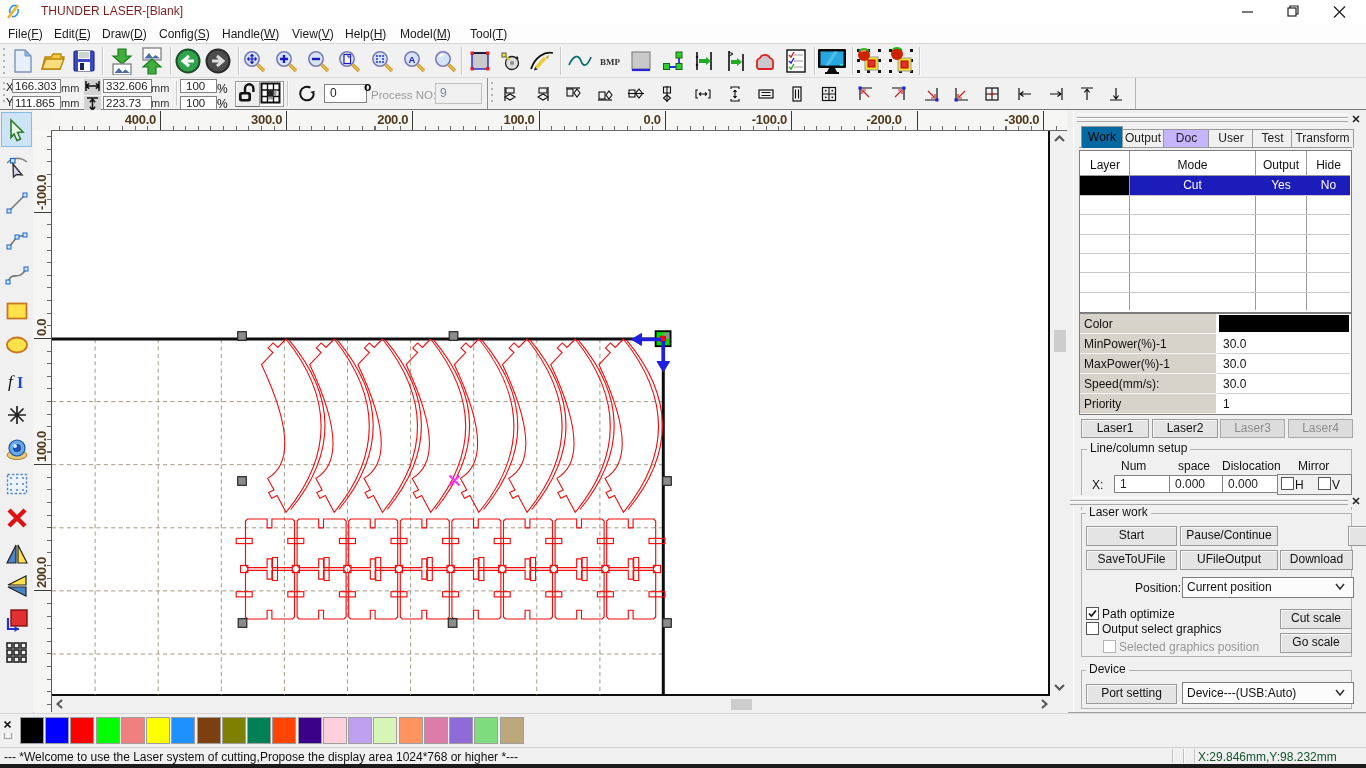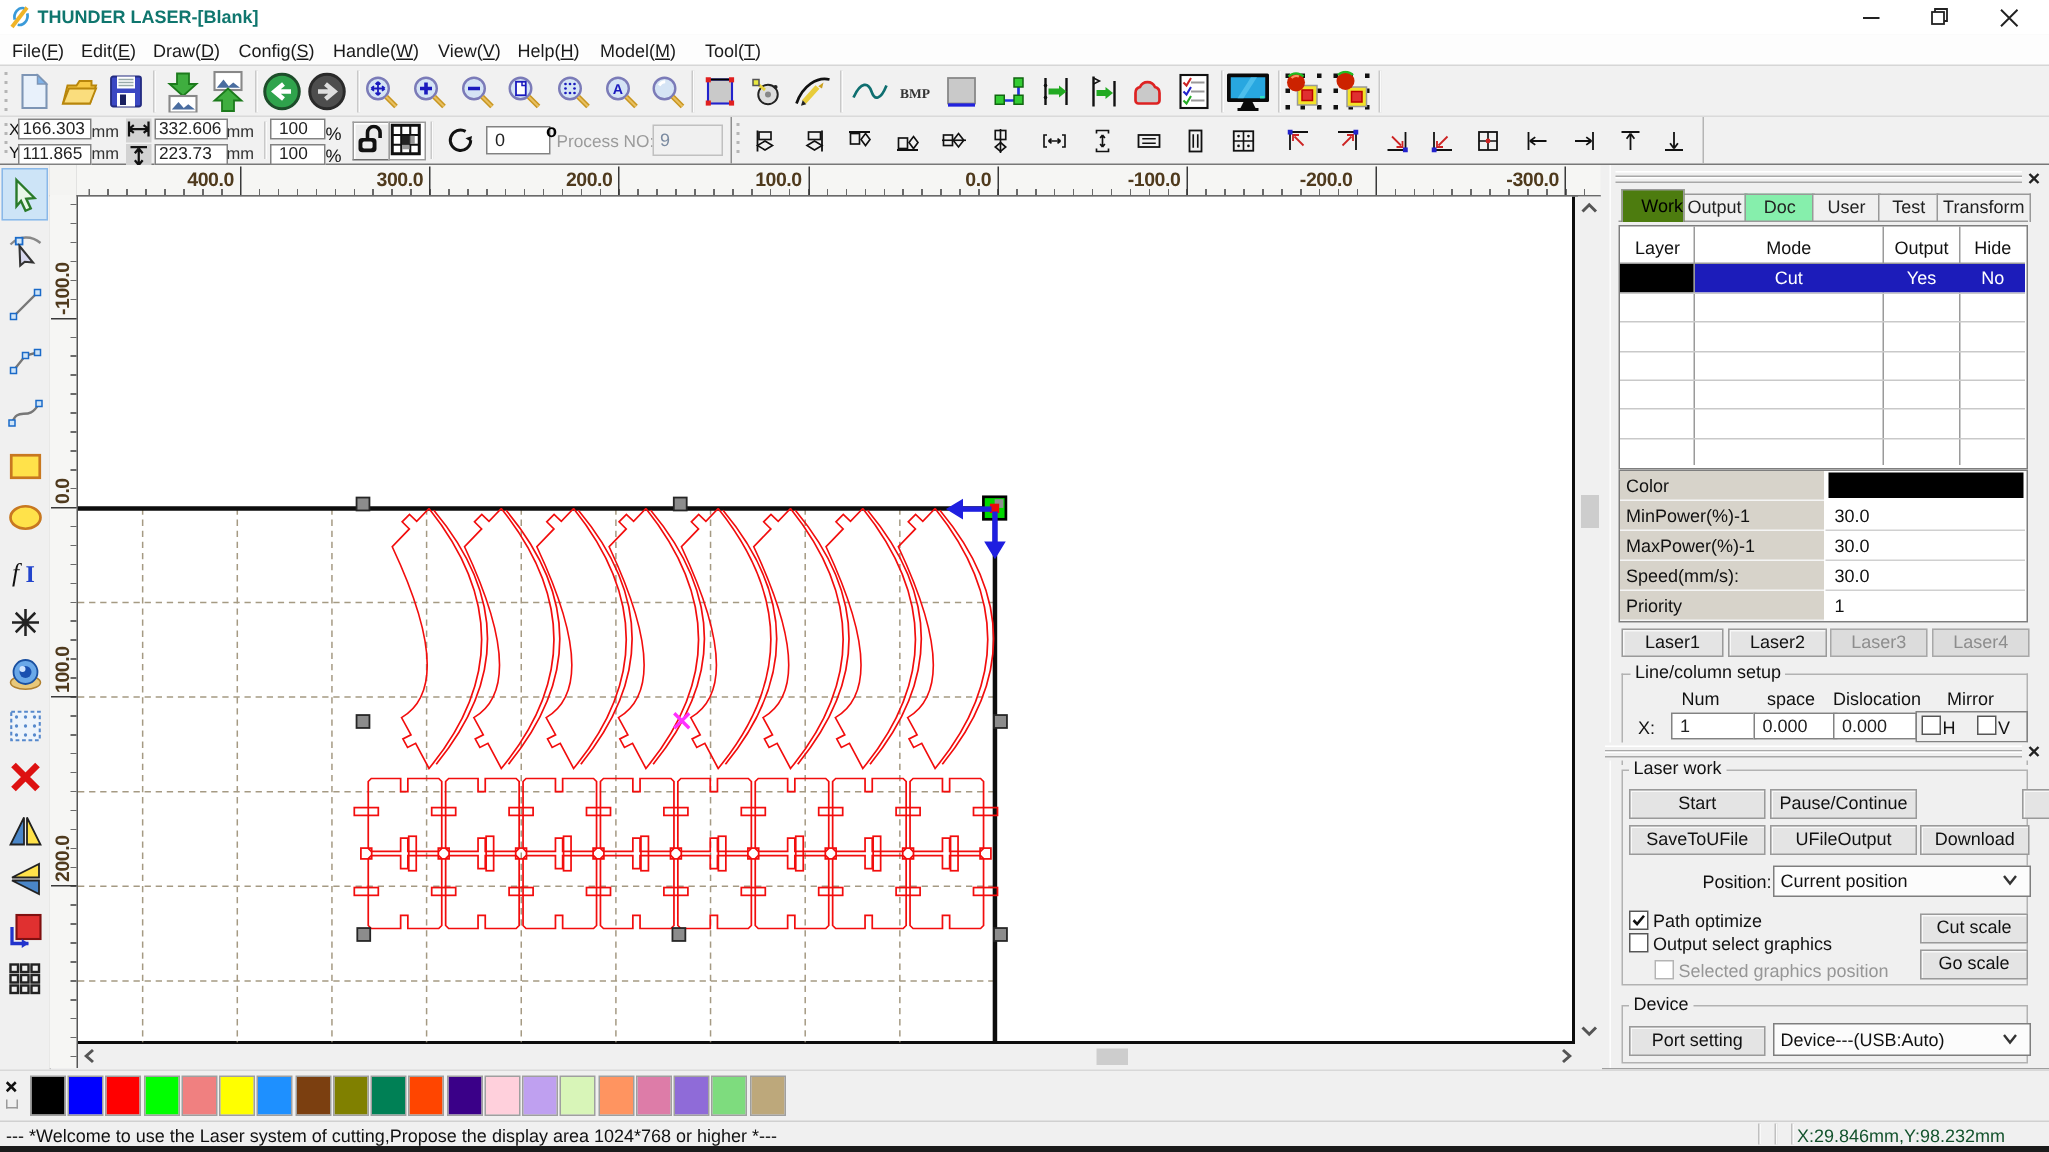--- a/index.html
+++ b/index.html
@@ -17,21 +17,21 @@
 .t12{font-size:12px;color:#111;line-height:14px;white-space:nowrap;}
 .t11{font-size:11px;color:#111;line-height:12px;white-space:nowrap;}
 </style></head><body>
 
 <div class="a" style="left:0;top:0;width:1366px;height:23px;background:#ffffff"></div>
 <svg class="a" style="left:6px;top:2px" width="16" height="18" viewBox="0 0 16 18">
 <path d="M2 16 L12 3" stroke="#f0b428" stroke-width="2.6" fill="none"></path>
 <path d="M10.2 3.5 a5.4 6.2 0 0 0 -6.4 7.6" stroke="#3a9ad9" stroke-width="1.8" fill="none"></path>
 <path d="M5.8 14.5 a5.4 6.2 0 0 0 6.4 -7.6" stroke="#3a9ad9" stroke-width="1.8" fill="none"></path>
 </svg>
-<div class="a t12" style="left:25px;top:4px;color:#0f766e;font-weight:bold;">THUNDER LASER-[Blank]</div>
+<div class="a t12" style="left:41px;top:4px;color:#7f1d1d;">THUNDER LASER-[Blank]</div>
 <svg class="a" style="left:1230px;top:0" width="136" height="23" viewBox="0 0 136 23">
 <path d="M12 12 H23" stroke="#222" stroke-width="1.2"></path>
 <rect x="58" y="8" width="8" height="8" fill="none" stroke="#222" stroke-width="1.2"></rect>
 <path d="M60 8 V6 H68 V14 H66" fill="none" stroke="#222" stroke-width="1.2"></path>
 <path d="M104 6.5 L115 17.5 M115 6.5 L104 17.5" stroke="#222" stroke-width="1.3"></path>
 </svg>
 <div class="a" style="left:0;top:23px;width:1366px;height:20px;background:#fdfdfd;border-bottom:1px solid #d6d6d6"></div>
 <div class="a t12" style="left:8px;top:27px;color:#1a1a1a">File(<u>F</u>)</div>
 <div class="a t12" style="left:54px;top:27px;color:#1a1a1a">Edit(<u>E</u>)</div>
 <div class="a t12" style="left:102px;top:27px;color:#1a1a1a">Draw(<u>D</u>)</div>
@@ -642,23 +642,23 @@
   </svg>
 <div class="a" style="left:731px;top:698.5px;width:21px;height:11px;background:#cdcdcd"></div>
 <div class="a" style="left:1068px;top:110px;width:298px;height:603px;background:#f0f0f0"></div>
 <div class="a" style="left:1073px;top:110px;width:1px;height:603px;background:#fdfdfd"></div>
 <div class="a" style="left:1077px;top:114px;width:271px;height:2px;border-top:1px solid #fff;border-bottom:1px solid #a8a8a8"></div>
 <div class="a" style="left:1077px;top:118px;width:271px;height:2px;border-top:1px solid #fff;border-bottom:1px solid #a8a8a8"></div>
 <svg class="a" style="left:1351px;top:114px" width="10" height="10" viewBox="0 0 10 10">
     <path d="M2 2 L8 8 M8 2 L2 8" stroke="#222" stroke-width="1.6"></path>
   </svg>
 <div class="a" style="left:1079px;top:147px;width:273px;height:1px;background:#9a9a9a;z-index:1"></div>
-<div class="a" style="left:1081px;top:126px;width:40px;height:21px;background:#4d7c0f;border:1px solid #999;border-bottom:none;font-size:12px;text-align:right;line-height:20px;z-index:3">Work</div>
+<div class="a" style="left:1081px;top:126px;width:40px;height:21px;background:#0369a1;border:1px solid #999;border-bottom:none;font-size:12px;text-align:center;line-height:20px;z-index:3">Work</div>
 <div class="a" style="left:1121px;top:129px;width:42px;height:18px;background:#f0f0f0;border:1px solid #999;border-bottom:none;font-size:12px;color:#222;text-align:center;line-height:17px">Output</div>
-<div class="a" style="left:1163px;top:129px;width:45px;height:18px;background:#86efac;border:1px solid #999;border-bottom:none;font-size:12px;color:#222;text-align:center;line-height:17px">Doc</div>
+<div class="a" style="left:1163px;top:129px;width:45px;height:18px;background:#c4b5fd;border:1px solid #999;border-bottom:none;font-size:12px;color:#222;text-align:center;line-height:17px">Doc</div>
 <div class="a" style="left:1208px;top:129px;width:44px;height:18px;background:#f0f0f0;border:1px solid #999;border-bottom:none;font-size:12px;color:#222;text-align:center;line-height:17px">User</div>
 <div class="a" style="left:1252px;top:129px;width:39px;height:18px;background:#f0f0f0;border:1px solid #999;border-bottom:none;font-size:12px;color:#222;text-align:center;line-height:17px">Test</div>
 <div class="a" style="left:1291px;top:129px;width:61px;height:18px;background:#f0f0f0;border:1px solid #999;border-bottom:none;font-size:12px;color:#222;text-align:center;line-height:17px">Transform</div>
 <div class="a" style="left:1079px;top:150px;width:271px;height:161px;background:#fff;border:1px solid #7e7e7e"></div>
 <div class="a" style="left:1129px;top:151px;width:1px;height:159px;background:#9a9a9a"></div>
 <div class="a" style="left:1255px;top:151px;width:1px;height:159px;background:#9a9a9a"></div>
 <div class="a" style="left:1306px;top:151px;width:1px;height:159px;background:#9a9a9a"></div>
 <div class="a" style="left:1080px;top:174.5px;width:270px;height:1px;background:#9a9a9a"></div>
 <div class="a t12" style="left:1081px;top:158px;width:48px;text-align:center">Layer</div>
 <div class="a t12" style="left:1130px;top:158px;width:125px;text-align:center">Mode</div>

